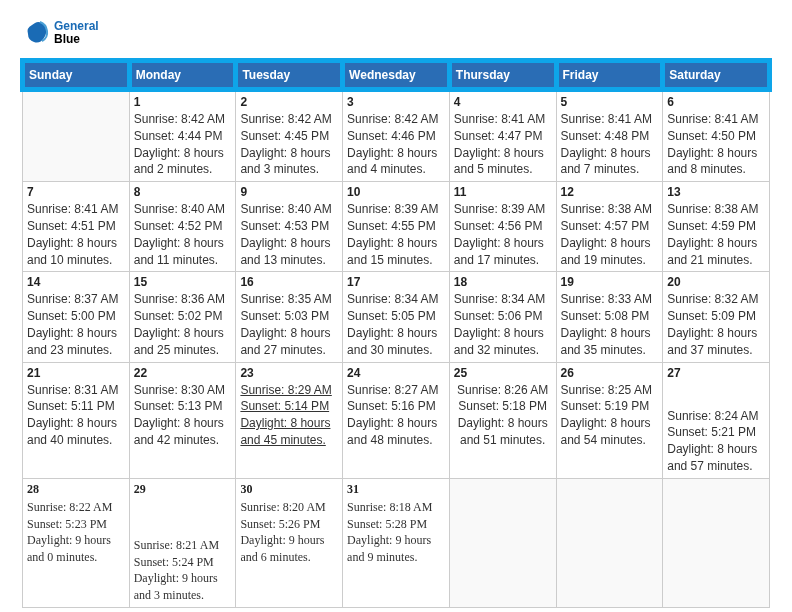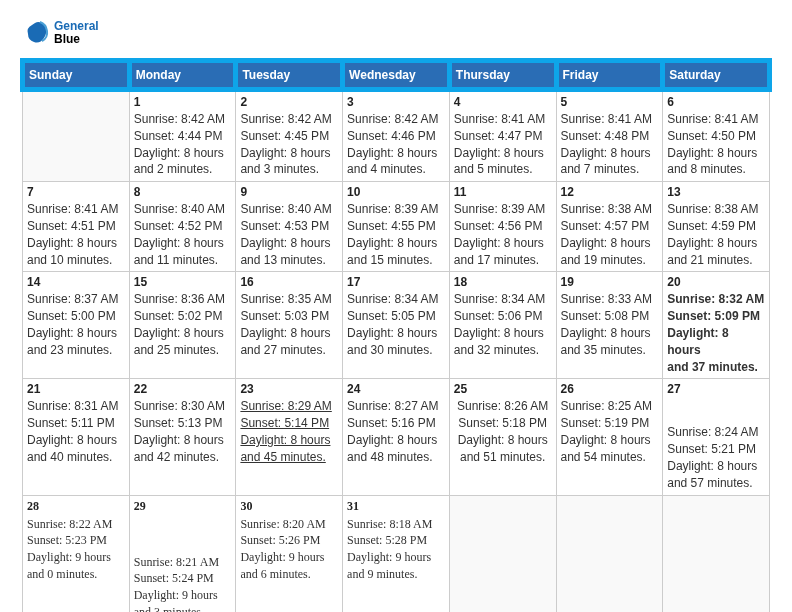--- a/index.html
+++ b/index.html
@@ -266,21 +266,21 @@
           </td>
           <td>
             <span class="day-num">19</span>
             <div class="day-info" style="white-space: pre-line;">Sunrise: 8:33 AM
 Sunset: 5:08 PM
 Daylight: 8 hours
 and 35 minutes.</div>
           </td>
           <td>
             <span class="day-num">20</span>
-            <div class="day-info" style="white-space: pre-line; font-weight: bold;">Sunrise: 8:32 AM
+            <div class="day-info" style="white-space: pre-line;">Sunrise: 8:32 AM
 Sunset: 5:09 PM
 Daylight: 8 hours
 and 37 minutes.</div>
           </td>
         </tr>
         <tr>
           <td>
             <span class="day-num">21</span>
             <div class="day-info" style="white-space: pre-line;">Sunrise: 8:31 AM
 Sunset: 5:11 PM

